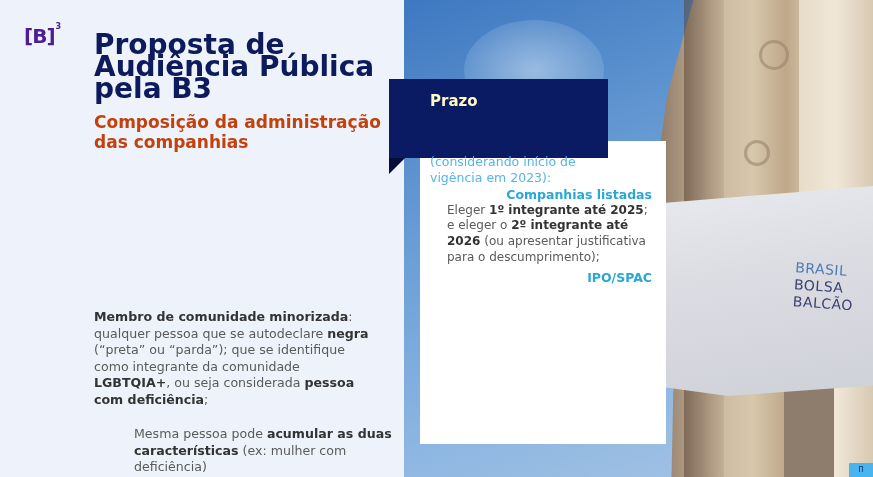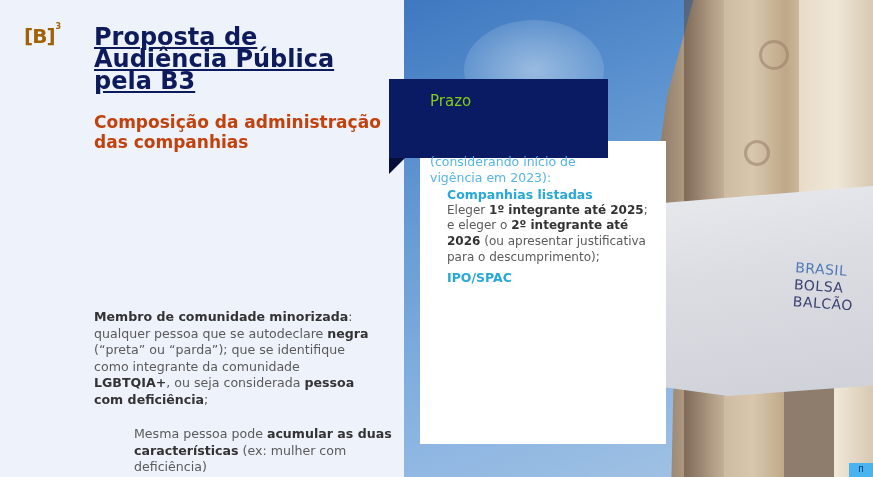--- a/index.html
+++ b/index.html
@@ -10,26 +10,26 @@
       font-family: "DejaVu Sans", "Liberation Sans", sans-serif;
       color: #4a4a4a;
     }
     .left-panel {
       position: absolute; left: 0; top: 0; width: 404px; height: 477px;
       background: #eef3fb;
     }
     .logo {
       position: absolute; left: 24px; top: 24px;
       font-family: "DejaVu Sans", sans-serif;
-      color: #a16207; font-weight: bold; font-size: 20px; letter-spacing: -1px;
+      color: #4c1d95; font-weight: bold; font-size: 20px; letter-spacing: -1px;
     }
     .logo .sup { font-size: 8px; vertical-align: top; position: relative; top: -2px; margin-left: 1px; }
     .title {
-      position: absolute; left: 94px; top: 26px; width: 300px;
-      font-size: 24px; line-height: 22px; font-weight: bold; color: #0d1b5c; text-decoration: underline;
+      position: absolute; left: 94px; top: 34px; width: 300px;
+      font-size: 28px; line-height: 22px; font-weight: bold; color: #0d1b5c;
     }
     .subtitle {
       position: absolute; left: 94px; top: 112px; width: 300px;
       font-size: 17px; line-height: 20px; font-weight: bold; color: #c2410c;
     }
     .body-text {
       position: absolute; left: 94px; width: 285px;
       font-size: 12.6px; line-height: 16.5px; color: #5a5a5a;
     }
     .body-text b { color: #333; font-weight: bold; }
@@ -88,28 +88,28 @@
 
     .prazo-box {
       position: absolute; left: 389px; top: 79px; width: 219px; height: 79px;
       background: #0a1a63; padding: 14px 0 0 41px;
     }
     .prazo-fold {
       position: absolute; left: 389px; top: 158px; width: 0; height: 0;
       border-top: 16px solid #050e3a; border-left: 16px solid transparent;
       transform: scaleX(-1);
     }
-    .prazo-title { color: #84cc16; font-weight: normal; font-size: 15px; line-height: 17px; }
+    .prazo-title { color: #fef9c3; font-weight: bold; font-size: 15px; line-height: 17px; }
     .prazo-sub { color: #56b4e6; font-size: 12.5px; line-height: 15.5px; margin-top: 44px; }
 
     .card {
       position: absolute; left: 420px; top: 141px; width: 246px; height: 303px;
       background: #ffffff; padding: 46px 14px 0 27px;
     }
-    .card-heading { color: #27a8d6; font-weight: bold; font-size: 12.5px; line-height: 15.5px; }
+    .card-heading { color: #27a8d6; font-weight: bold; font-size: 12.5px; line-height: 15.5px; text-align: right; }
     .card-text { color: #5a5a5a; font-size: 12px; line-height: 15.8px; }
     .card-text b { color: #333; }
     .card-section2 { margin-top: 4px; }
 
     .corner-badge {
       position: absolute; left: 849px; top: 463px; width: 24px; height: 14px;
       background: #49b4ee;
     }
     .corner-badge span {
       position: absolute; left: 10px; top: 3px; width: 4px; height: 6px;

